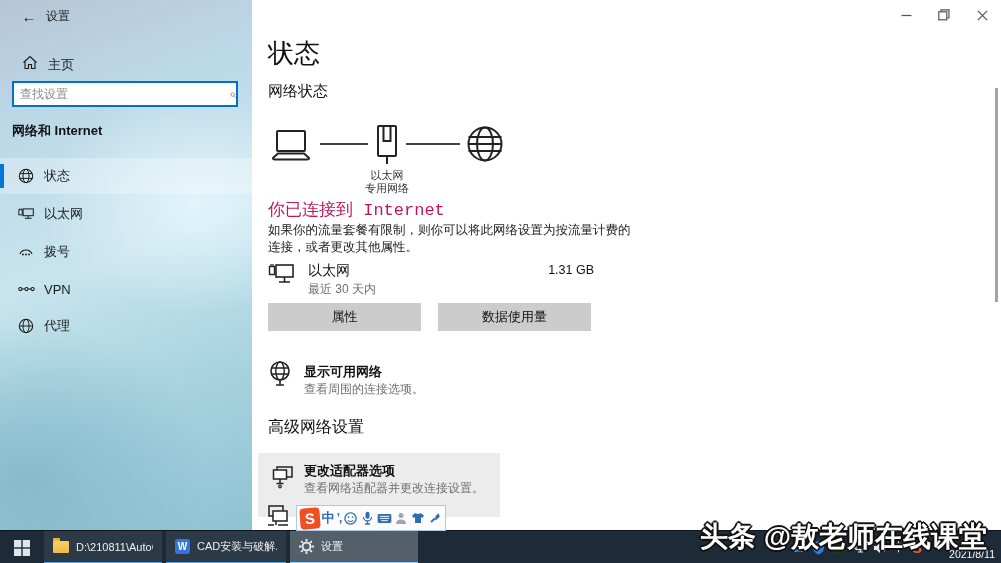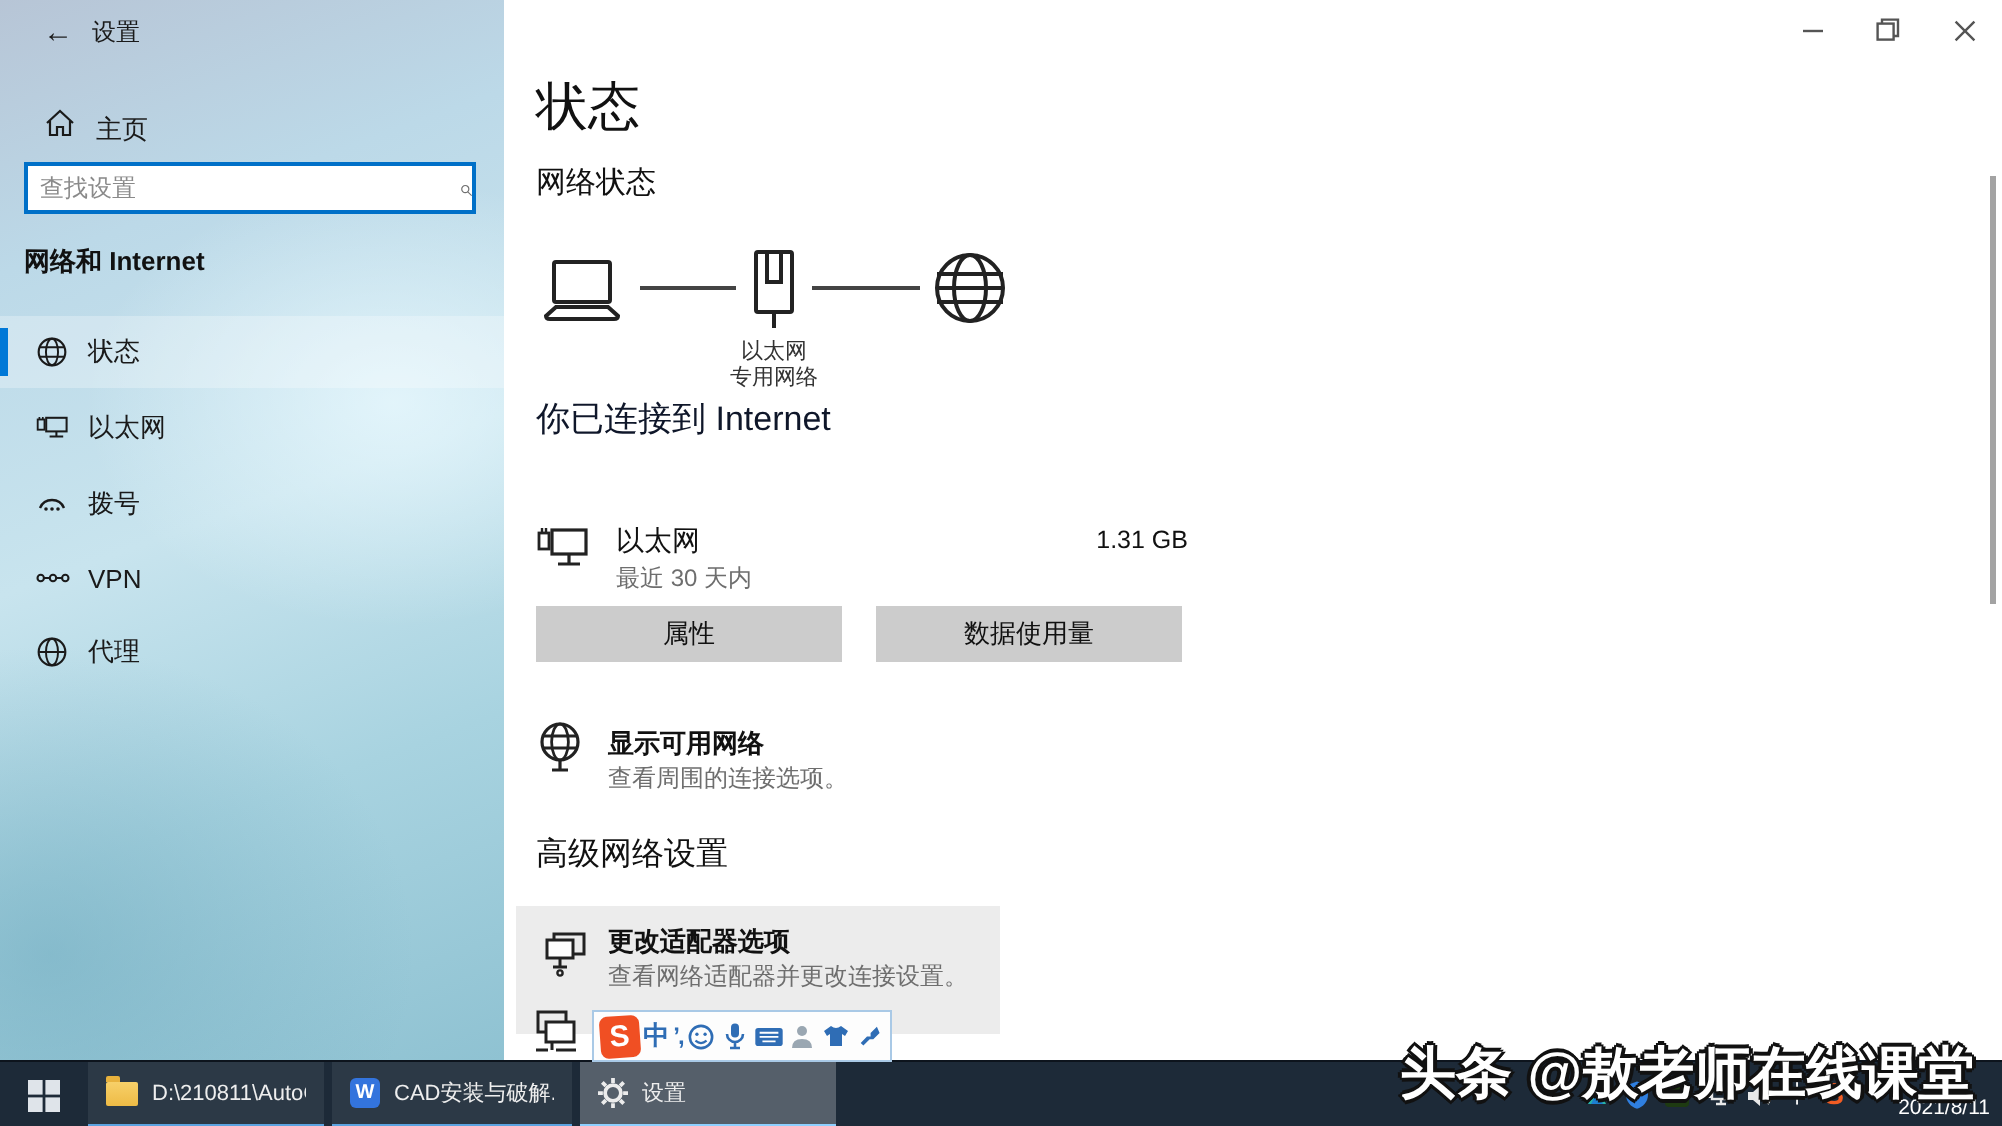--- a/index.html
+++ b/index.html
@@ -49,21 +49,21 @@
   
   .main { position:absolute; left:252px; top:0; width:749px; height:530px; background:#fff; }
   .h1 { position:absolute; left:16px; top:36px; font-size:26px; font-weight:300; color:#111; }
   .h2 { position:absolute; left:16px; top:82px; font-size:15px; color:#111; }
 
   .diagram { position:absolute; left:16px; top:124px; width:260px; height:72px; }
   .diagram svg { position:absolute; stroke:#222; fill:none; stroke-width:2; }
   .dg-line { position:absolute; top:19px; height:2px; background:#444; }
   .dg-label { position:absolute; width:90px; text-align:center; font-size:11px; color:#333; }
 
-  .conn-title { position:absolute; left:16px; top:198px; font-size:17px; color:#0f172a; }
+  .conn-title { position:absolute; left:16px; top:198px; font-size:17px; color:#be185d;font-family:Liberation Mono, monospace; }
   .conn-desc { position:absolute; left:16px; top:222px; width:430px; font-size:12.5px; line-height:17px; color:#1b1b1b; }
 
   .usage-icon { position:absolute; left:16px; top:262px; }
   .usage-name { position:absolute; left:56px; top:262px; font-size:14px; color:#111; }
   .usage-period { position:absolute; left:56px; top:281px; font-size:12px; color:#6e6e6e; }
   .usage-amount { position:absolute; left:16px; top:263px; width:326px; text-align:right; font-size:12.5px; color:#111; }
 
   .btn { position:absolute; top:303px; width:153px; height:28px; background:#cccccc; border:none;
     font-size:13px; color:#111; text-align:center; line-height:28px; font-family:inherit; }
   .btn.b1 { left:16px; } .btn.b2 { left:186px; }
@@ -218,20 +218,24 @@
       <svg style="left:198px;top:1px" width="38" height="38" viewBox="0 0 38 38">
         <circle cx="19" cy="19" r="16.5"></circle>
           <ellipse cx="19" cy="19" rx="8" ry="16.5"></ellipse>
           <path d="M2.5 12 H35.5 M2.5 19 H35.5 M2.5 26 H35.5"></path>
       </svg>
       <div class="dg-label" style="left:74px;top:44px">以太网</div>
       <div class="dg-label" style="left:74px;top:57px">专用网络</div>
     </div>
 
     <div class="conn-title">你已连接到 Internet</div>
+    <div class="conn-desc">
+      <span>如果你的流量套餐有限制，则你可以将此网络设置为按流量计费的</span><br>
+      <span>连接，或者更改其他属性。</span>
+    </div>
 
     <span class="usage-icon">
       <svg width="27" height="24" viewBox="0 0 27 24">
           <rect x="8" y="3" width="17" height="12" fill="none" stroke="#222" stroke-width="1.6"></rect>
           <path d="M16.5 15 V20 M11 20 H22" stroke="#222" stroke-width="1.6" fill="none"></path>
           <rect x="1.5" y="4.5" width="5" height="8" fill="none" stroke="#222" stroke-width="1.4"></rect>
           <path d="M3 4.5 V2 M5 4.5 V2" stroke="#222" stroke-width="1.2"></path>
         </svg>
     </span>
     <div class="usage-name">以太网</div>

